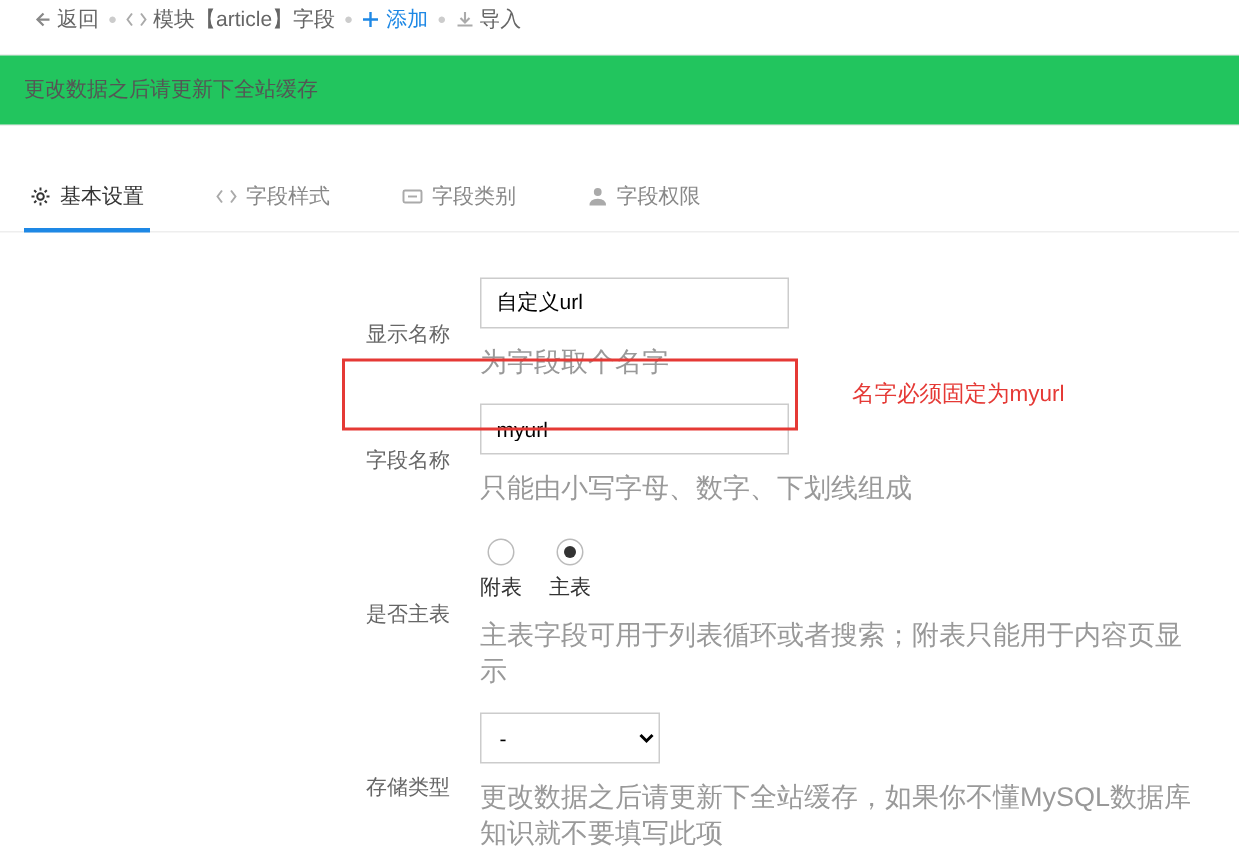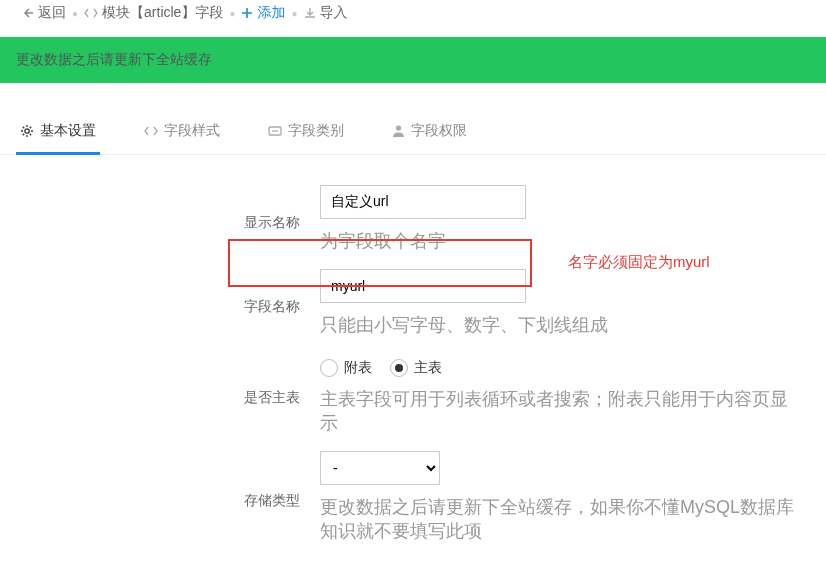--- a/index.html
+++ b/index.html
@@ -17,21 +17,21 @@
 .form { padding: 30px 0 8px; }
 .row { display: flex; align-items: center; margin-bottom: 16px; }
 .label { width: 320px; text-align: right; padding-right: 20px; color: #666; padding-top: 7px; font-size: 14px; }
 .control { width: 480px; }
 .hint-row { margin-top: 10px; color: #999; font-size: 18px; }
 .input { width: 206px; height: 34px; padding: 0 10px; border: 1px solid #ccc; font-size: 14px; outline: none; font-family: inherit; }
 .select { height: 34px; padding: 0 8px; border: 1px solid #ccc; font-size: 14px; background: #fff; outline: none; }
 .select.wide { width: 300px; }
 .select.narrow { width: 120px; }
 .radios { display: flex; align-items: center; gap: 18px; padding-top: 6px; }
-.radio { display: inline-flex; align-items: center; gap: 6px; cursor: pointer; }
+.radio { display: inline-flex; align-items: center; gap: 6px; cursor: pointer; flex-direction: column; }
 .rcircle { width: 18px; height: 18px; border: 1px solid #bbb; border-radius: 50%; display: inline-flex; align-items: center; justify-content: center; }
 .rcircle .dot { width: 8px; height: 8px; background: #333; border-radius: 50%; display: none; }
 .radio.checked .rcircle .dot { display: block; }
 .highlight-box { position: absolute; border: 2px solid #e53935; pointer-events: none; }
 .annotation { position: absolute; color: #e53935; font-size: 15px; }
 .form-wrap { position: relative; }
 svg { display: block; }
 </style>
 </head>
 <body>

